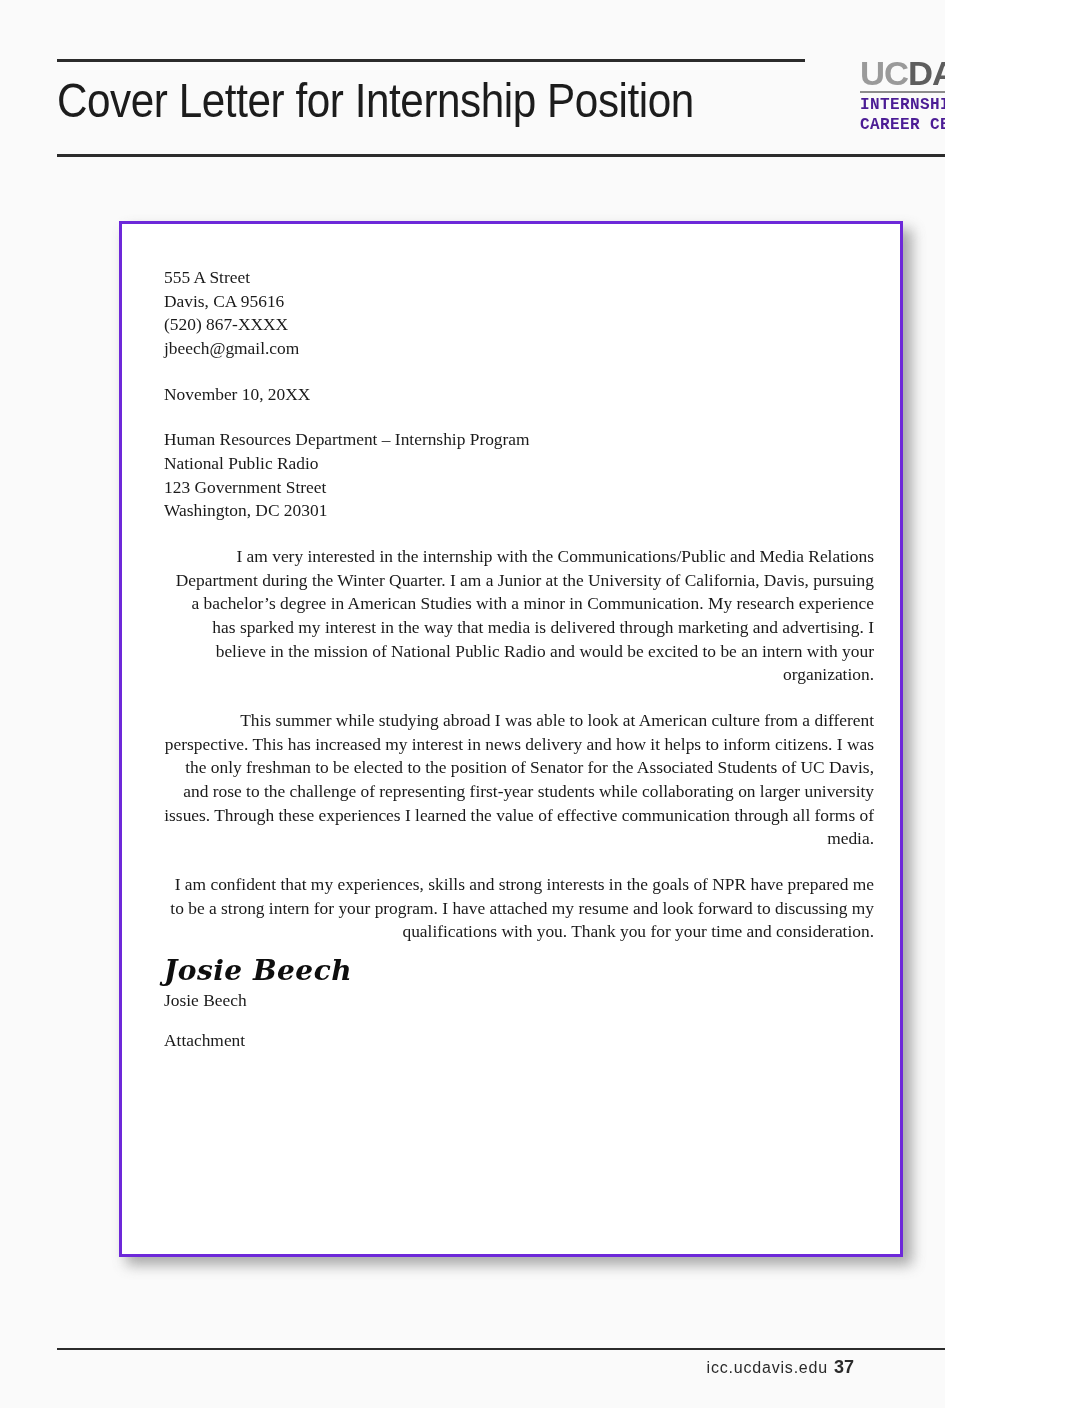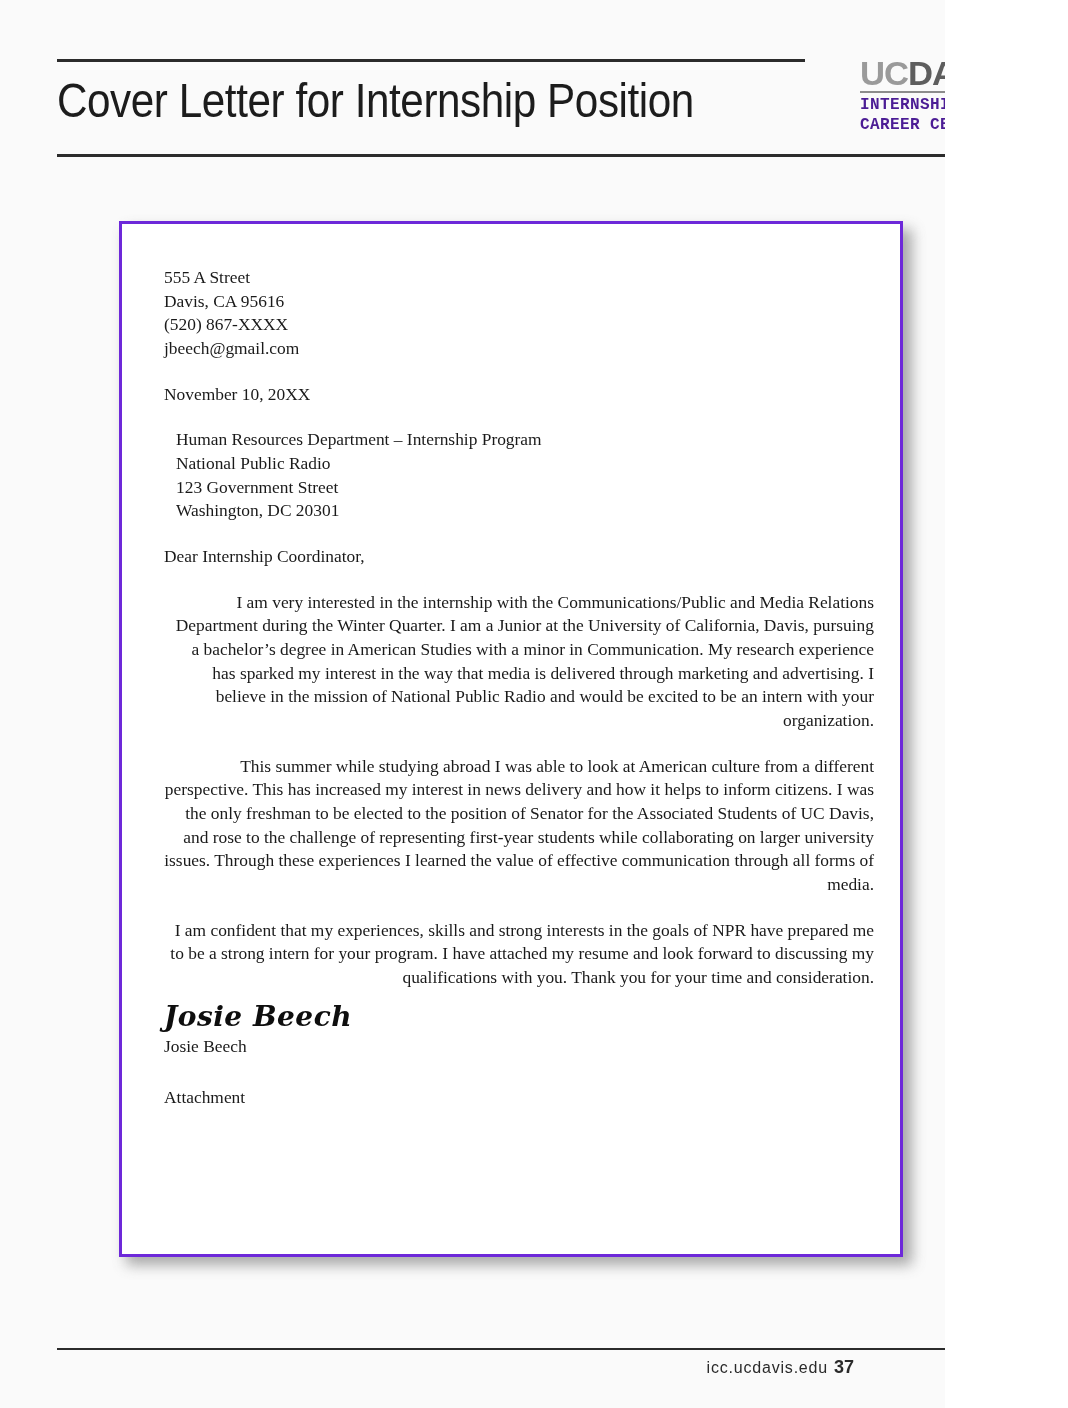--- a/index.html
+++ b/index.html
@@ -156,21 +156,21 @@
     font-size: 28px;
     font-weight: 700;
     font-style: italic;
     color: #0e0e0e;
     letter-spacing: 0.5px;
     line-height: 1.1;
     margin-bottom: 2px;
   }
 
   .sig-block { margin-top: 12px; }
-  .attachment-block { margin-top: 28px; }
+  .attachment-block { margin-top: 16px; }
 
   
   .side-tab {
     position: absolute;
     left: 1003px;
     top: 710px;
     width: 44px;
     height: 312px;
     background: #9b9b9b;
   }
@@ -242,26 +242,25 @@
   <div class="letter-box">
     <div class="letter-inner">
 
       <div class="blk" style="white-space: pre-line;">555 A Street
 Davis, CA  95616
 (520) 867-XXXX
 jbeech@gmail.com</div>
 
       <div class="blk">November 10, 20XX</div>
 
-      <div class="blk" style="white-space: pre-line; margin-left: 12px;">Human Resources Department – Internship Program
+      <div class="blk" style="white-space: pre-line;">Human Resources Department – Internship Program
 National Public Radio
 123 Government Street
 Washington, DC  20301</div>
 
-      <div class="blk">Dear Internship Coordinator,</div>
 
       <div class="blk para">I am very interested in the internship with the Communications/Public and Media Relations Department during the Winter Quarter.  I am a Junior at the University of California, Davis, pursuing a bachelor’s degree in American Studies with a minor in Communication.  My research experience has sparked my interest in the way that media is delivered through marketing and advertising.  I believe in the mission of National Public Radio and would be excited to be an intern with your organization.</div>
 
       <div class="blk para">This summer while studying abroad I was able to look at American culture from a different perspective.  This has increased my interest in news delivery and how it helps to inform citizens. I was the only freshman to be elected to the position of Senator for the Associated Students of UC Davis, and rose to the challenge of representing first-year students while collaborating on larger university issues.  Through these experiences I learned the value of effective communication through all forms of media.</div>
 
       <div class="blk para">I am confident that my experiences, skills and strong interests in the goals of NPR have prepared me to be a strong intern for your program.  I have attached my resume and look forward to discussing my qualifications with you.  Thank you for your time and consideration.</div>
 
 
       <div class="sig-block">
         <div class="sig-name">Josie Beech</div>

